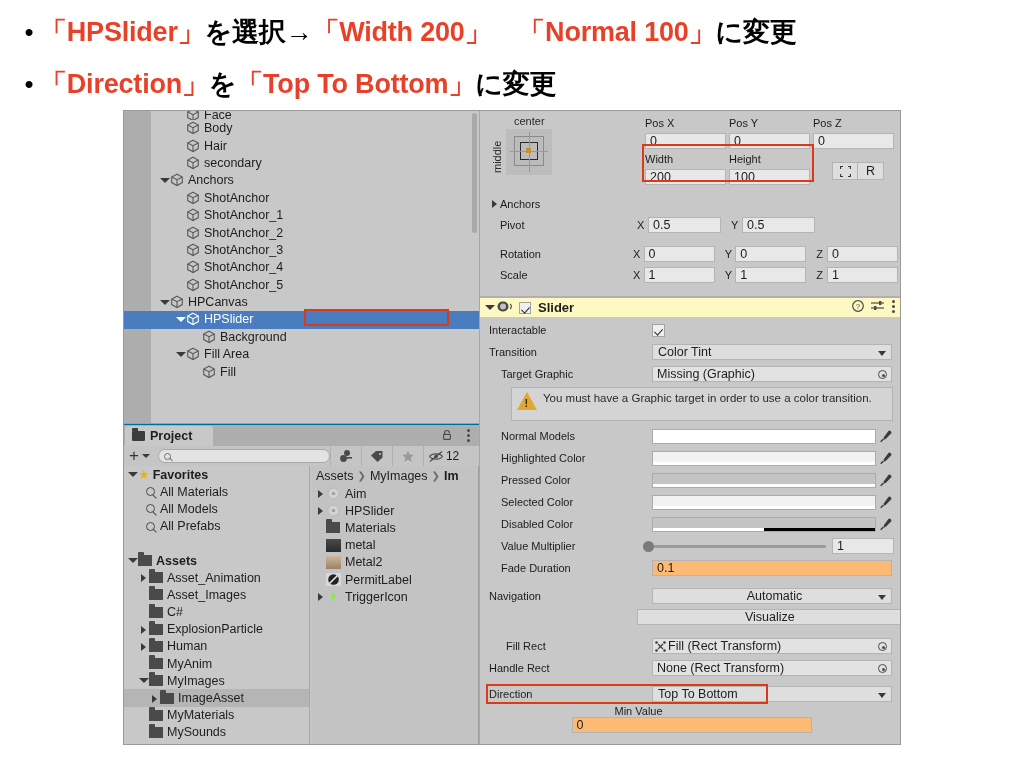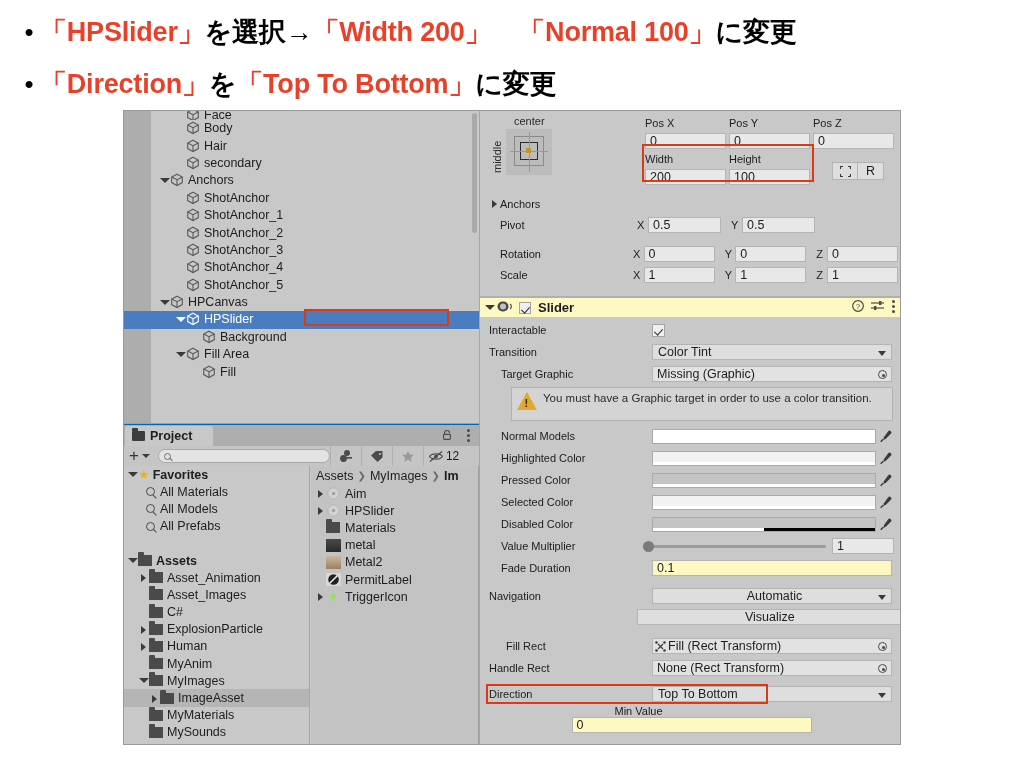--- a/index.html
+++ b/index.html
@@ -120,21 +120,21 @@
 
   
   .insp { position:absolute; left:0; top:0; width:423px; height:635px; }
   .insp-sec { position:relative; }
   .row { display:flex; align-items:center; height:19px; }
   .lab { font-size:11px; color:#1c1c1c; }
   .field {
     background:#e8e8e8; border:1px solid #b4b4b4; height:16px; display:flex; align-items:center;
     padding-left:4px; font-size:12.5px; color:#1c1c1c;
   }
-  .field.white { background:#fef9c3; }
+  .field.white { background:#fdba74; }
   .dd { background:#dedede; border:1px solid #b4b4b4; height:16px; display:flex; align-items:center;
         padding-left:5px; font-size:12.5px; position:relative; }
   .dd .arr { position:absolute; right:5px; top:6px; border-left:4px solid transparent;
              border-right:4px solid transparent; border-top:5px solid #3a3a3a; }
   .objfield { background:#e2e2e2; border:1px solid #b4b4b4; height:16px; display:flex; align-items:center;
               padding-left:4px; font-size:12.5px; position:relative; }
   .objfield .ring { position:absolute; right:4px; top:3px; width:9px; height:9px; border:1.3px solid #4a4a4a;
                     border-radius:50%; }
   .objfield .ring::after { content:""; position:absolute; left:2.5px; top:2.5px; width:3px; height:3px;
                            background:#4a4a4a; border-radius:50%; }

